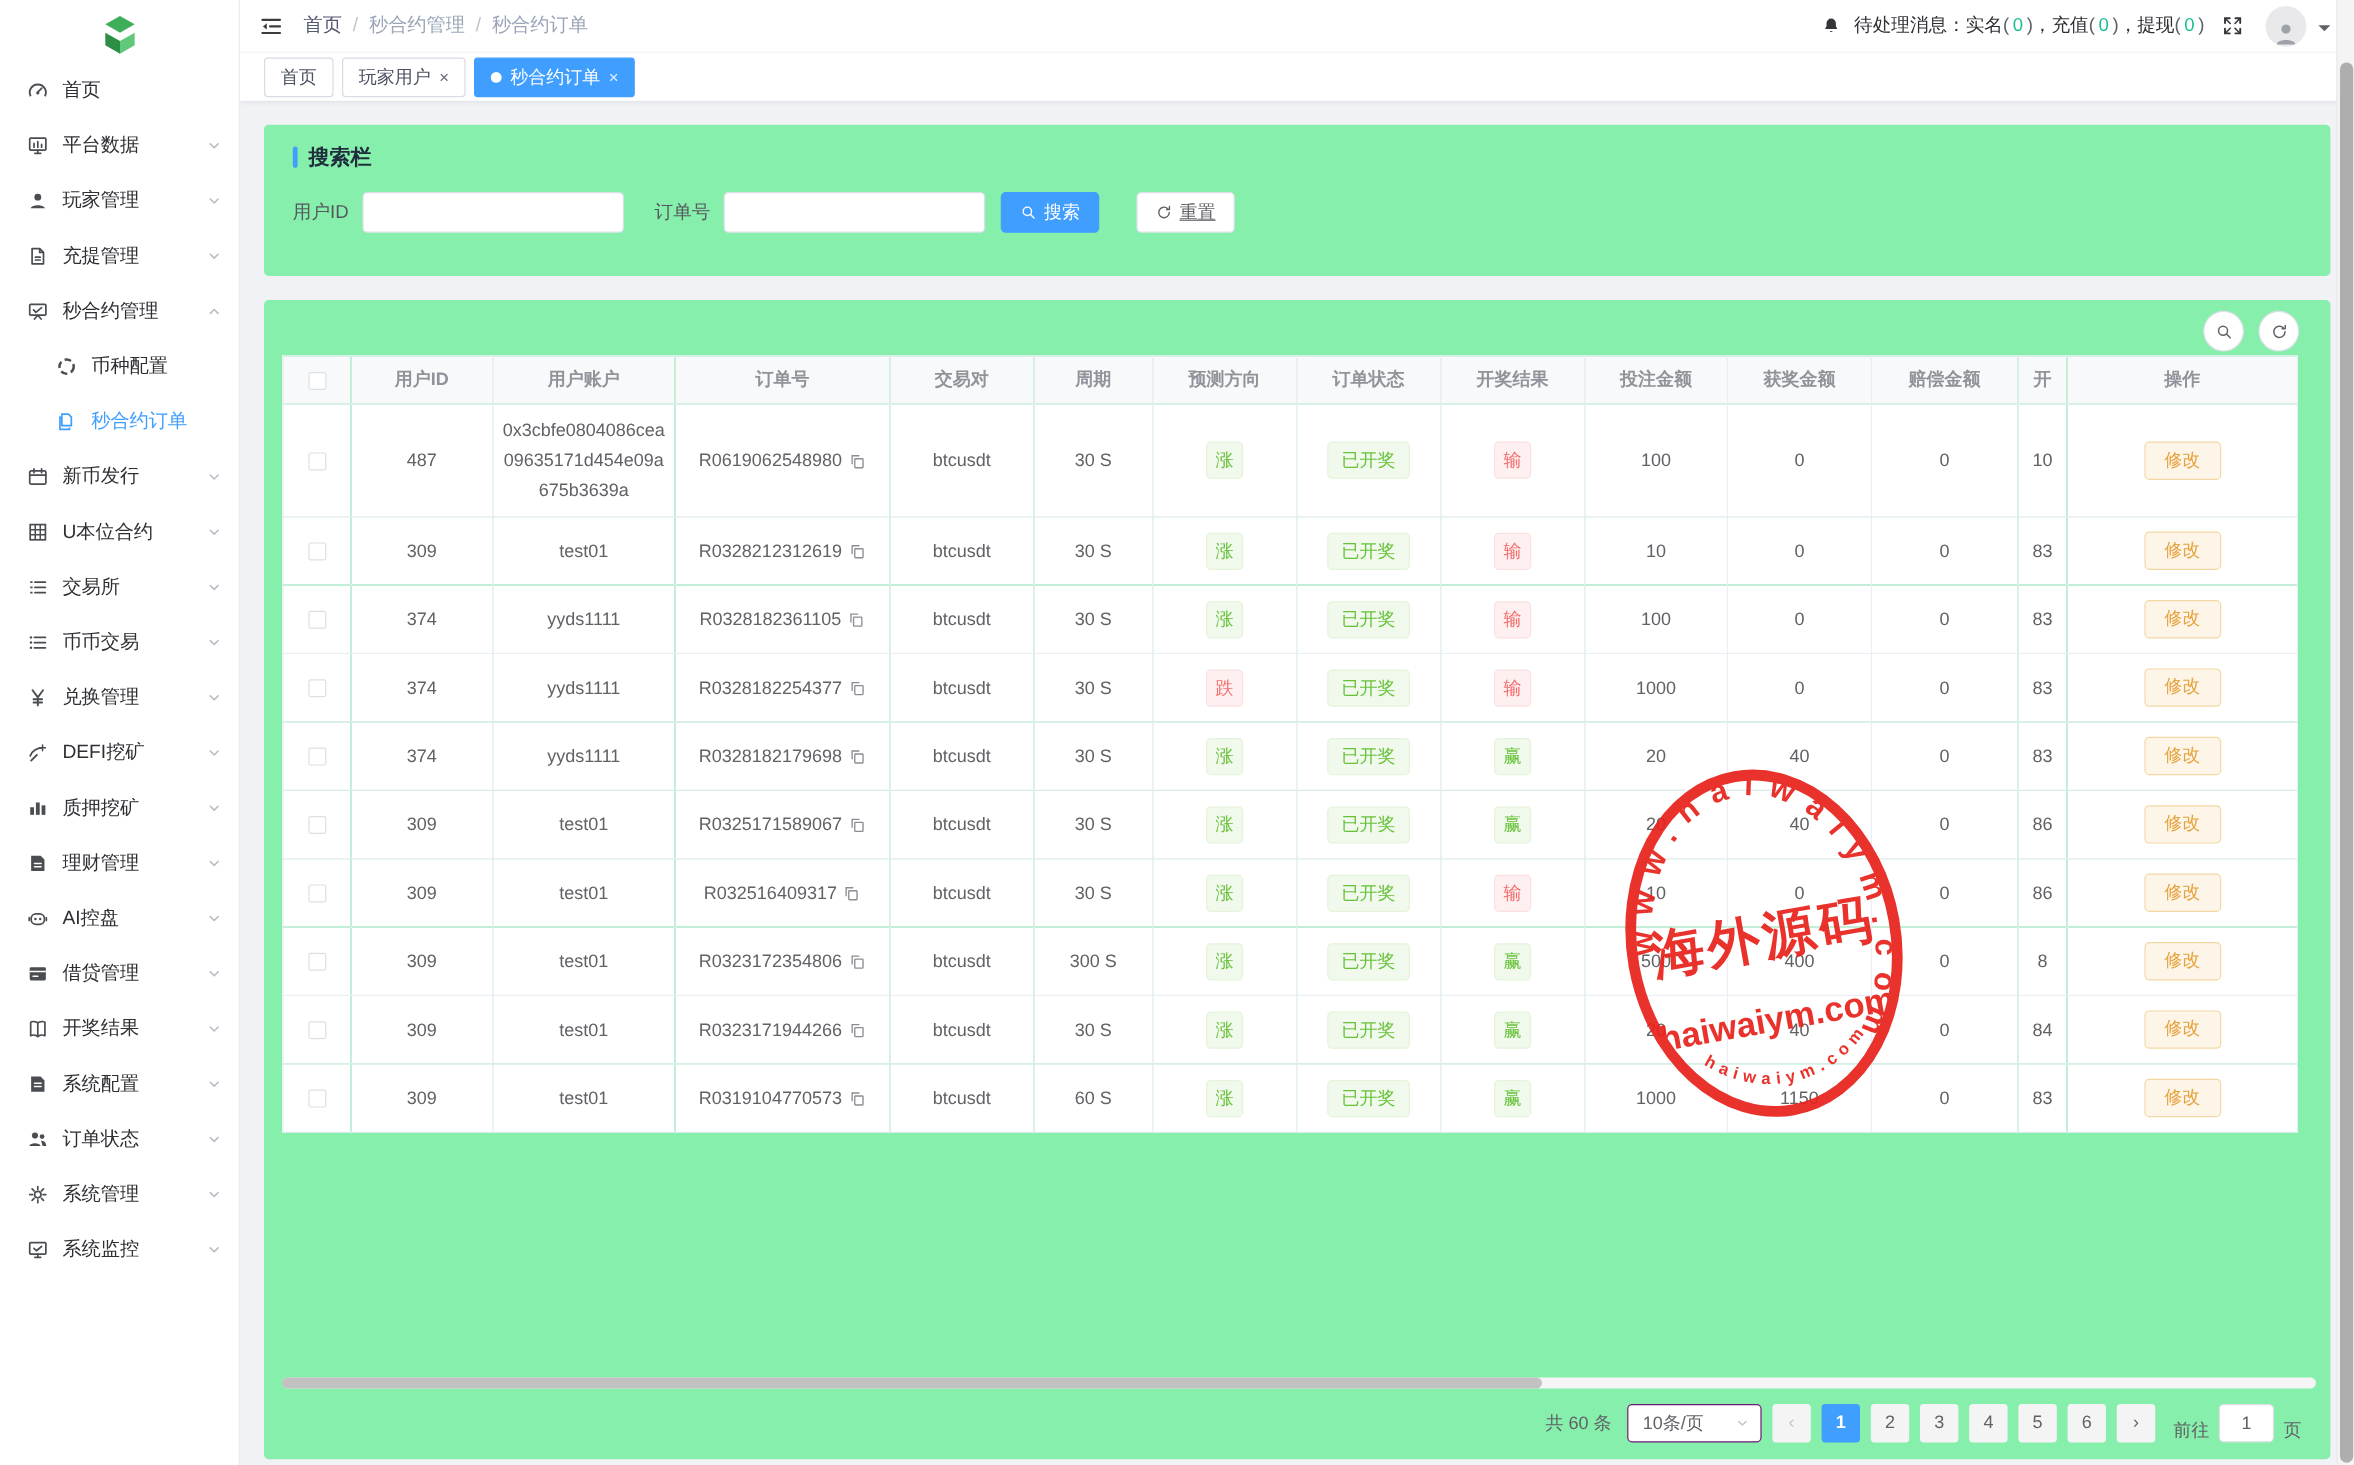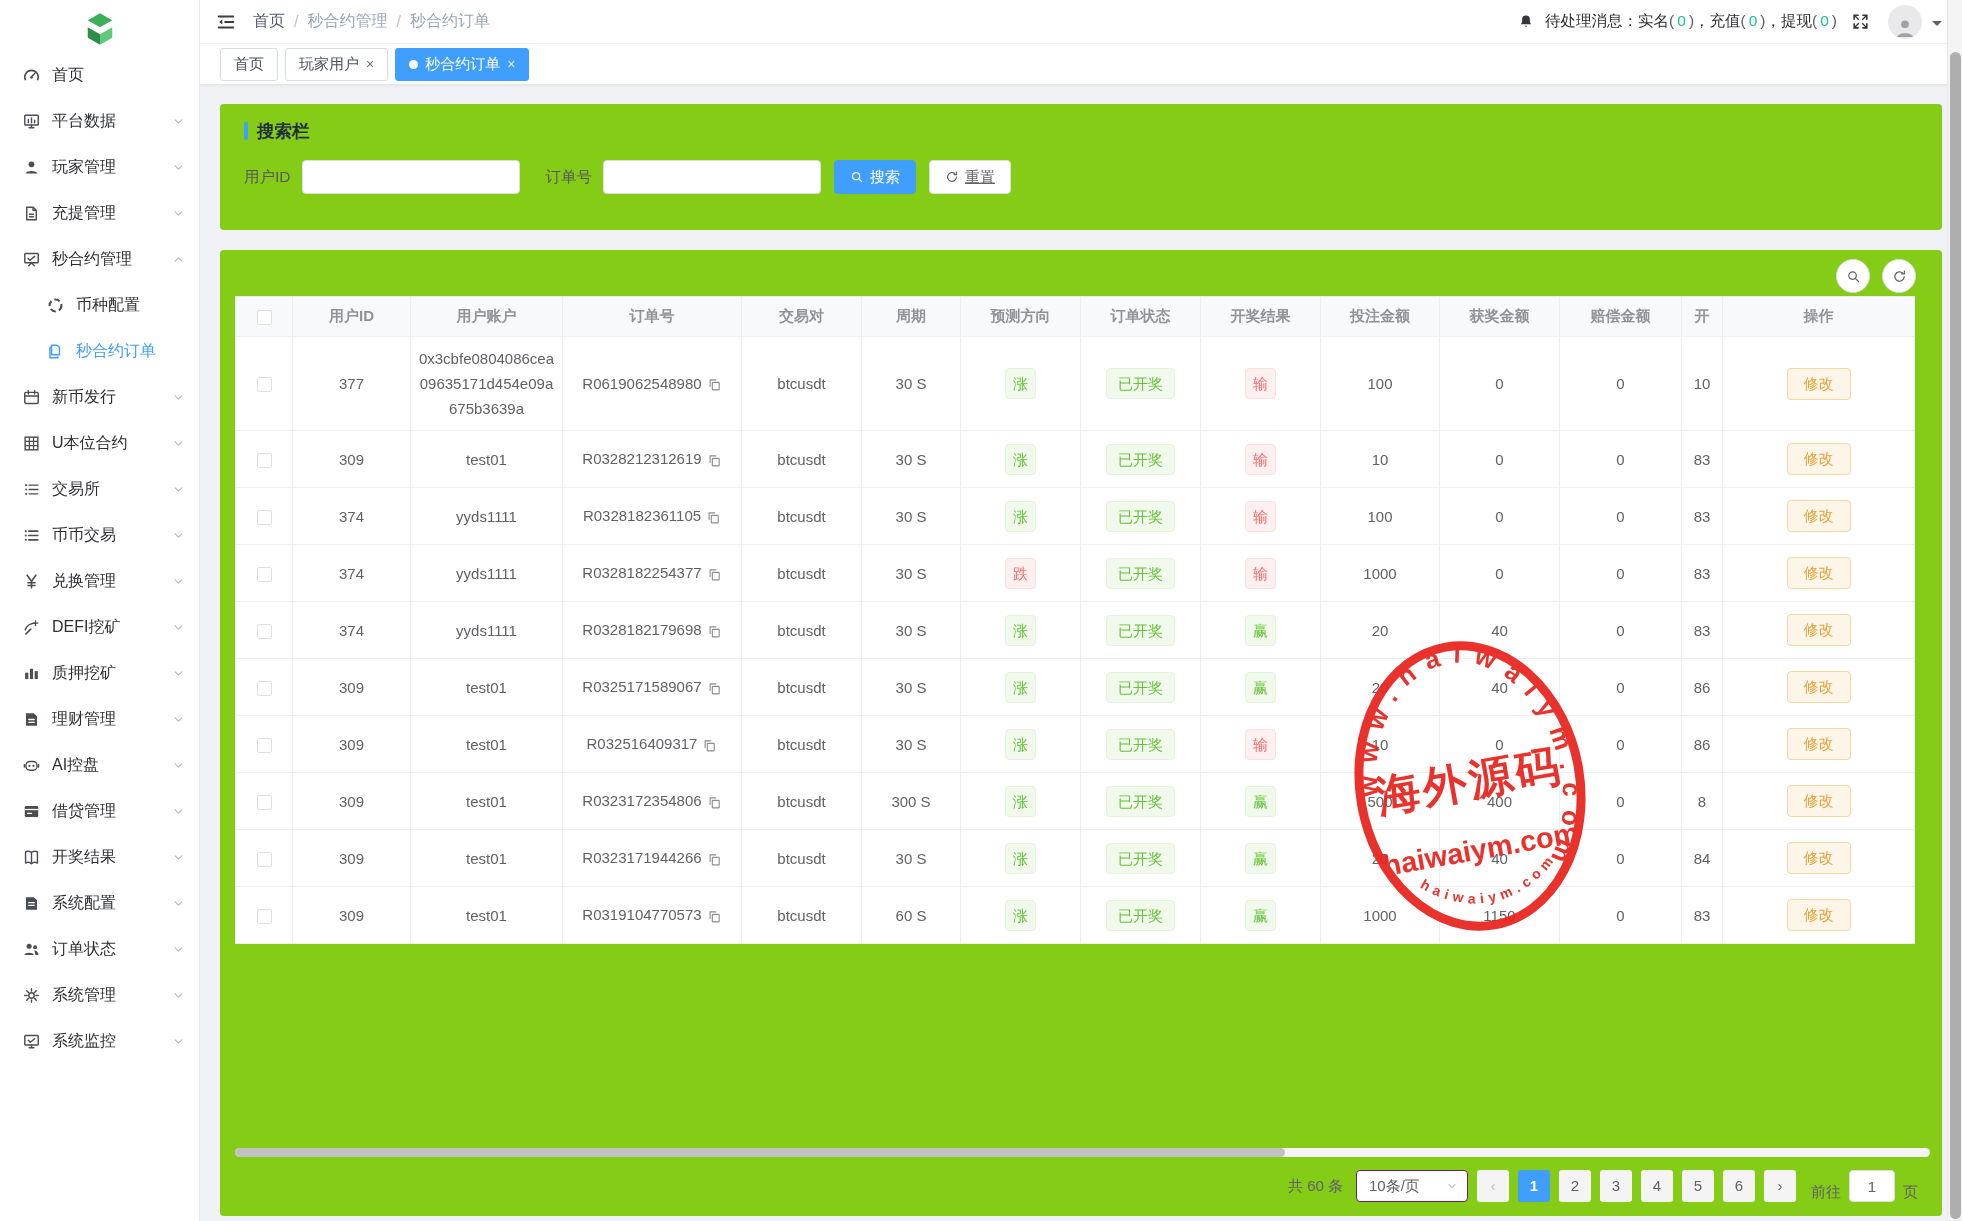--- a/index.html
+++ b/index.html
@@ -39,33 +39,33 @@
 
   .tabbar{position:absolute;left:200px;top:44px;right:0;height:40px;background:#fff;display:flex;align-items:center;padding:0 20px;box-shadow:0 1px 4px rgba(0,21,41,.08);z-index:8;}
   .tab{height:33px;display:flex;align-items:center;padding:0 13px;border:1px solid #d8dce5;border-radius:3px;background:#fff;color:#495060;font-size:15px;margin-right:7px;cursor:pointer;gap:7px;}
   .tab .dot{width:9px;height:9px;border-radius:50%;background:#fff;display:none;}
   .tab.active{background:#409eff;border-color:#409eff;color:#fff;}
   .tab.active .dot{display:inline-block;}
   .tab .tab-close{font-size:14px;line-height:1;opacity:.85;cursor:pointer;}
 
   
   .content{position:absolute;left:200px;top:84px;right:15px;bottom:0;background:#f0f2f5;padding:20px 0 0 20px;}
-  .card{background:#84cc16;border-radius:4px;width:1722px;}
+  .card{background:#86efac;border-radius:4px;width:1722px;}
   .search-card{height:126px;padding:15px 24px;}
   .card-title{display:flex;align-items:center;}
   .title-bar{width:4px;height:18px;background:#409eff;border-radius:2px;margin-right:9px;}
   .title-text{font-size:17.5px;font-weight:bold;color:#1f2d3d;}
   .search-form{margin-top:17px;display:flex;align-items:center;}
   .f-label{font-size:15.5px;color:#55585e;margin-right:11px;}
   .f-input{width:218px;height:34px;border:1px solid #dcdfe6;border-radius:4px;outline:none;padding:0 10px;font-size:15px;color:#606266;}
   .gap24{width:26px;}
   .btn{height:34px;border-radius:4px;border:1px solid #dcdfe6;background:#fff;color:#606266;font-size:15px;display:inline-flex;align-items:center;gap:6px;padding:0 15px;cursor:pointer;}
   .btn svg{width:14px;height:14px;}
   .btn.primary{background:#409eff;border-color:#409eff;color:#fff;margin-left:13px;}
-  .btn.plain{margin-left:13px;text-decoration:underline;}
+  .btn.plain{margin-left:31px;text-decoration:underline;}
 
   .table-card{margin-top:20px;height:966px;position:relative;}
   .tools{position:absolute;top:9px;right:26px;display:flex;gap:12px;}
   .tool-btn{width:34px;height:34px;border:1px solid #dcdfe6;border-radius:50%;background:#fff;display:flex;align-items:center;justify-content:center;color:#5f6368;cursor:pointer;}
   .tool-btn svg{width:15px;height:15px;}
 
   table.grid{position:absolute;left:15px;top:46px;border-collapse:collapse;table-layout:fixed;width:1679px;font-size:15px;color:#606266;}
   .grid th,.grid td{border:1px solid #ebeef5;text-align:center;vertical-align:middle;padding:4px 6px;overflow:hidden;}
   .grid thead th{height:40px;background:#f8f9fb;color:#909399;font-weight:bold;font-size:15px;}
   .grid tbody tr{height:57px;background:#fff;}
@@ -558,21 +558,21 @@
             <th>投注金额</th>
             <th>获奖金额</th>
             <th>赔偿金额</th>
             <th class="clip-cell">开</th>
             <th class="action-col">操作</th>
           </tr>
         </thead>
         <tbody>
           <tr class="tall">
             <td><span class="cbx"></span></td>
-            <td>377</td>
+            <td>487</td>
             <td class="cell-account">0x3cbfe0804086cea09635171d454e09a675b3639a</td>
             <td>R0619062548980<svg class="icon copy-ic">
                 <use href="#copy-icon"></use>
               </svg></td>
             <td>btcusdt</td>
             <td>30 S</td>
             <td><span class="badge green">涨</span></td>
             <td><span class="badge wide green">已开奖</span></td>
             <td><span class="badge red">输</span></td>
             <td>100</td>

